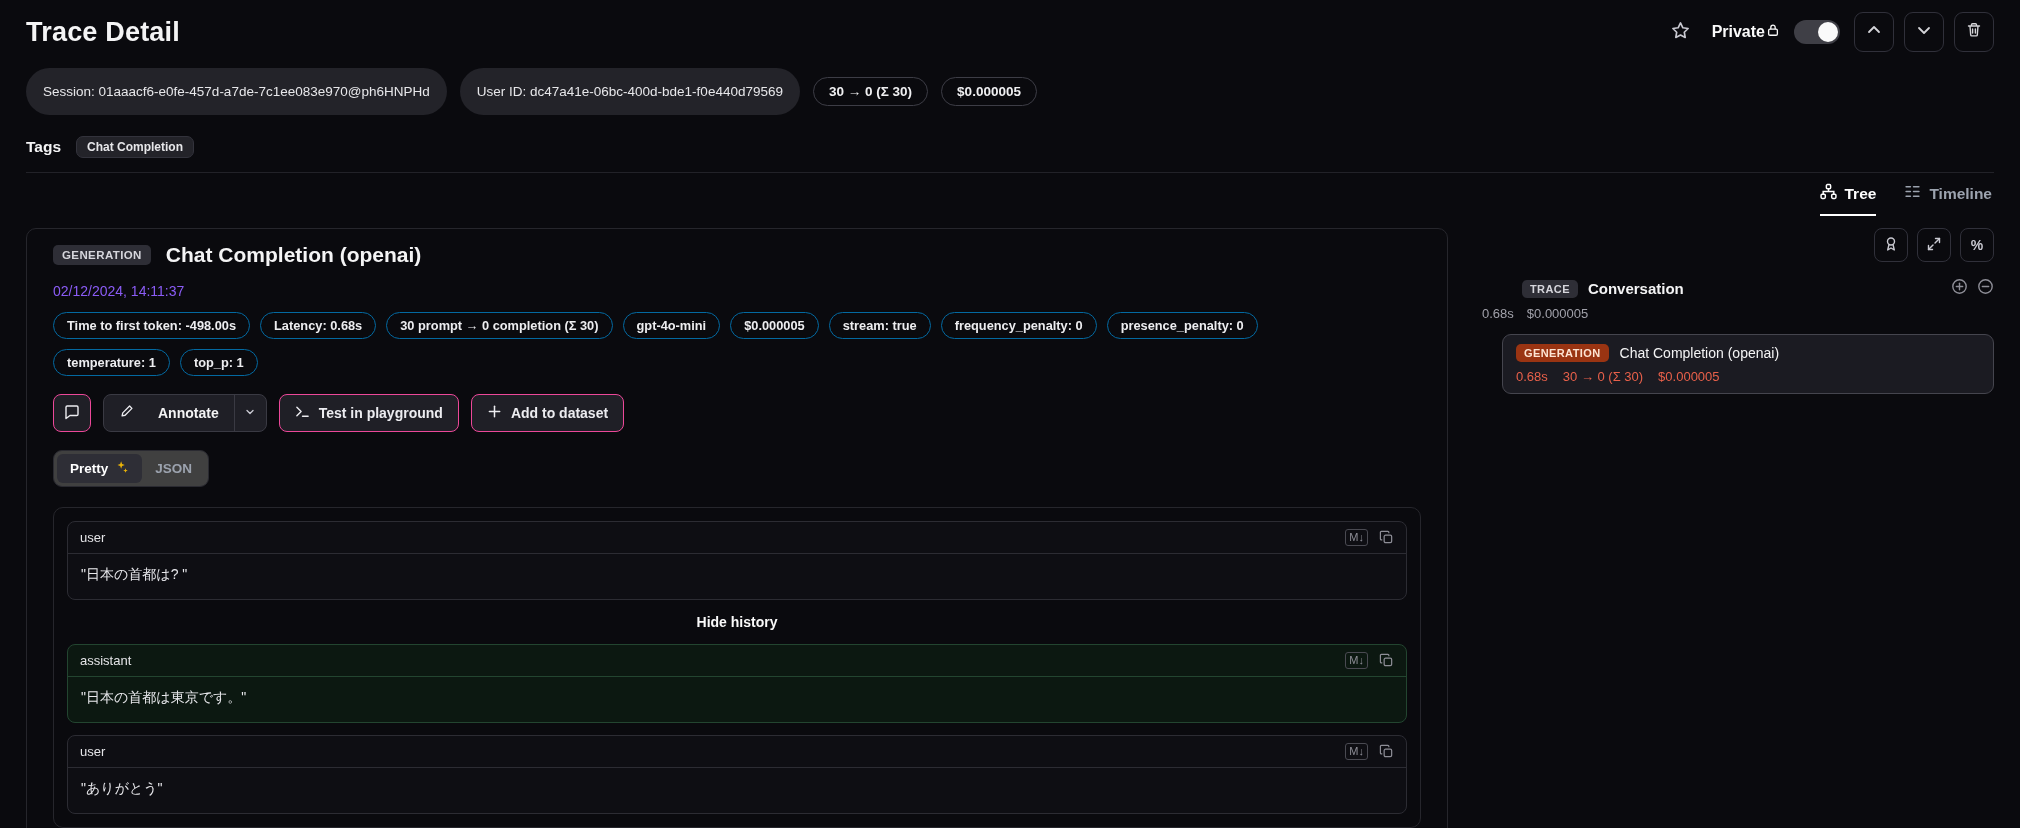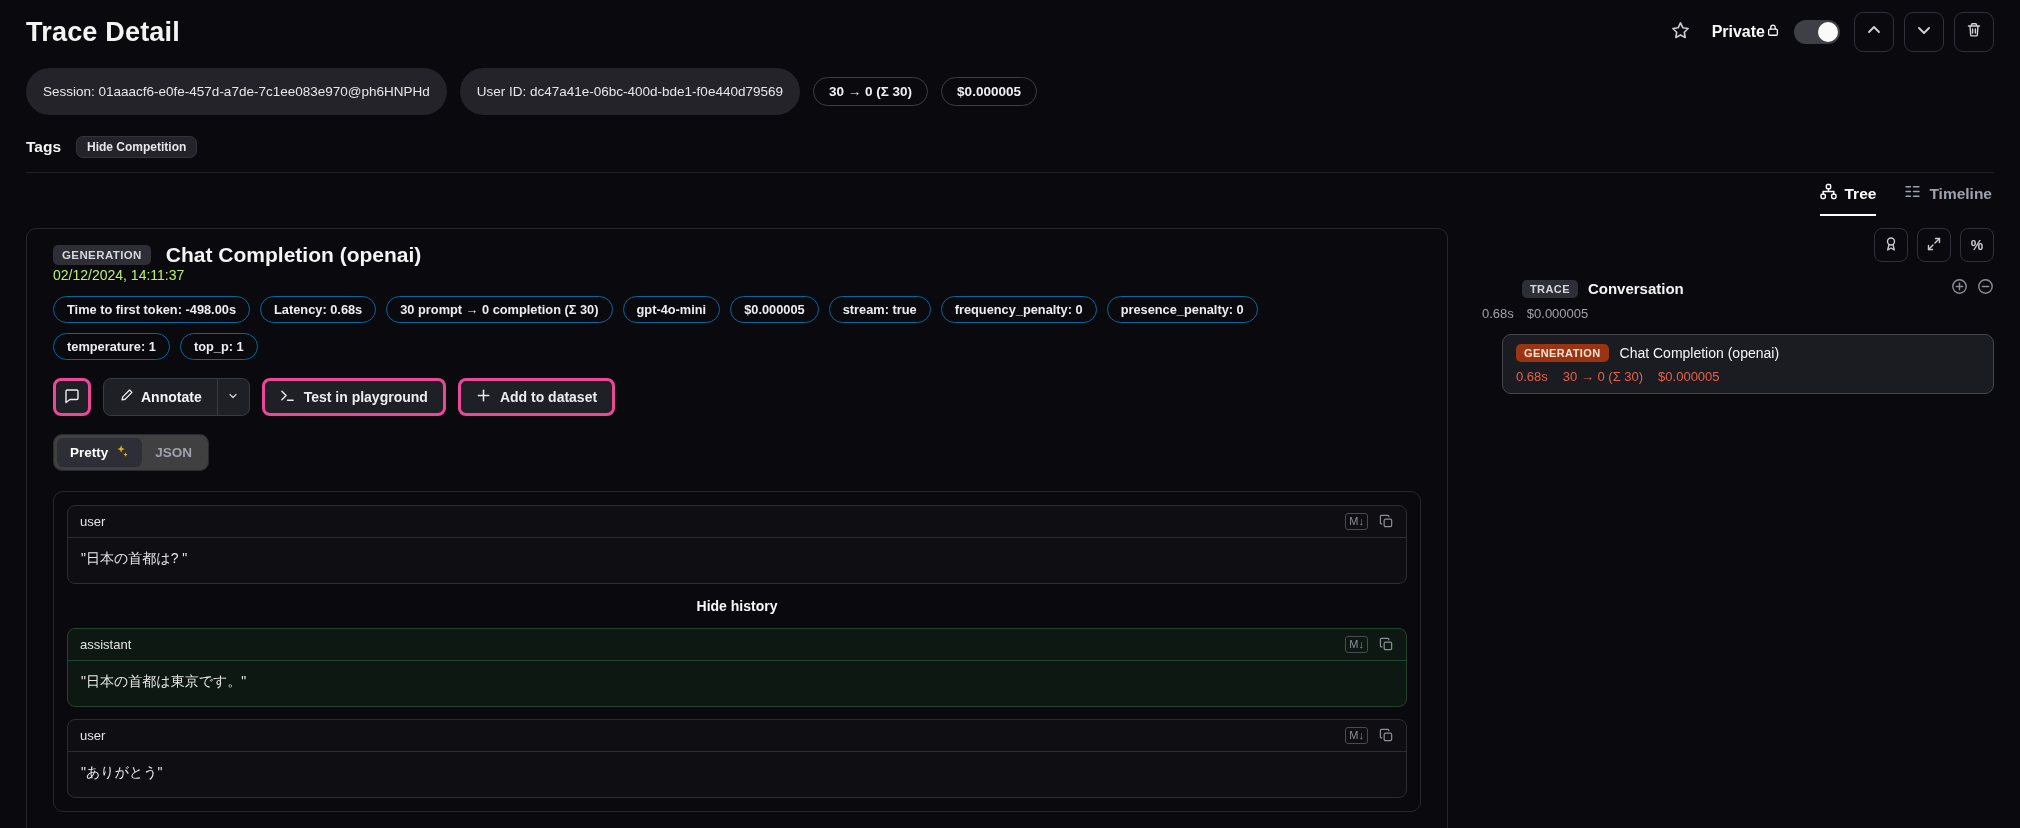--- a/index.html
+++ b/index.html
@@ -67,37 +67,37 @@
   }
   .panel-tab.active { color: #fff; border-bottom-color: #fff; }
   .panel-body { padding: 4px 26px 26px; }
 
   .obs-head { display: flex; align-items: center; gap: 15px; margin-top: 10px; }
   .type-badge {
     background: #2e2e36; color: #d6d6dc; font-size: 11.5px; font-weight: 700;
     letter-spacing: .4px; padding: 4px 9px; border-radius: 5px;
   }
   .obs-title { font-size: 21px; font-weight: 700; }
-  .timestamp { margin-top: 0; font-size: 14px; color: #bef264; }
+  .timestamp { margin-top: 16px; font-size: 14px; color: #8b5cf6; }
 
   .pill-row { display: flex; flex-wrap: wrap; gap: 10px; margin-top: 13px; max-width: 1280px; }
   .pill {
     border: 1px solid #0369a1; border-radius: 999px; padding: 5px 13px;
     font-size: 12.8px; font-weight: 600; color: #ededf0; white-space: nowrap;
   }
 
   .action-row { display: flex; align-items: center; gap: 12px; margin-top: 18px; }
   .btn {
     display: flex; align-items: center; gap: 9px; background: #1f1f26;
-    border: 3px solid #ec4899; border-radius: 8px; height: 38px; padding: 0 15px;
+    border: 1px solid #ec4899; border-radius: 8px; height: 38px; padding: 0 15px;
     font-size: 14px; font-weight: 600; color: #ececf0; cursor: pointer;
   }
   .btn.square { width: 38px; padding: 0; justify-content: center; }
   .split { display: flex; align-items: stretch; background: #1f1f26; border: 1px solid #3a3a43; border-radius: 8px; overflow: hidden; height: 38px; }
-  .split .main-part { display: flex; align-items: center; gap: 7px; padding: 0 15px; font-size: 14px; font-weight: 600; cursor: pointer; }
+  .split .main-part { display: flex; align-items: center; gap: 24px; padding: 0 15px; font-size: 14px; font-weight: 600; cursor: pointer; }
   .split .chev { display: flex; align-items: center; justify-content: center; width: 32px; border-left: 1px solid #3a3a43; cursor: pointer; color: #c9c9d1; }
 
   .seg { display: inline-flex; background: #404040; border: 1px solid #2a2a31; border-radius: 9px; padding: 3px; margin-top: 18px; }
   .seg-item {
     display: flex; align-items: center; gap: 7px; padding: 6px 13px;
     font-size: 13.5px; font-weight: 600; color: #9ca3af; border-radius: 6px; cursor: pointer;
   }
   .seg-item.active { background: #2e2e36; color: #fff; }
 
   .io { border: 1px solid #26262c; border-radius: 10px; padding: 13px; margin-top: 20px; display: flex; flex-direction: column; gap: 12px; }
@@ -201,21 +201,21 @@
 
   <div class="meta-row">
     <span class="badge-solid">Session: 01aaacf6-e0fe-457d-a7de-7c1ee083e970@ph6HNPHd</span>
     <span class="badge-solid">User ID: dc47a41e-06bc-400d-bde1-f0e440d79569</span>
     <span class="badge-outline">30 → 0 (Σ 30)</span>
     <span class="badge-outline">$0.000005</span>
   </div>
 
   <div class="tags-row">
     <span class="tags-label">Tags</span>
-    <span class="tag-badge">Hide Competition</span>
+    <span class="tag-badge">Chat Completion</span>
   </div>
 
   <div class="hr"></div>
 
   <div class="view-tabs">
     <span class="view-tab active">
       <span>
         <svg width="17" height="17" viewBox="0 0 16 16" fill="none" stroke="#ffffff" stroke-width="1.4">
           <rect x="6" y="1.5" width="4" height="4" rx="1"></rect>
           <rect x="1" y="10.5" width="4" height="4" rx="1"></rect>

